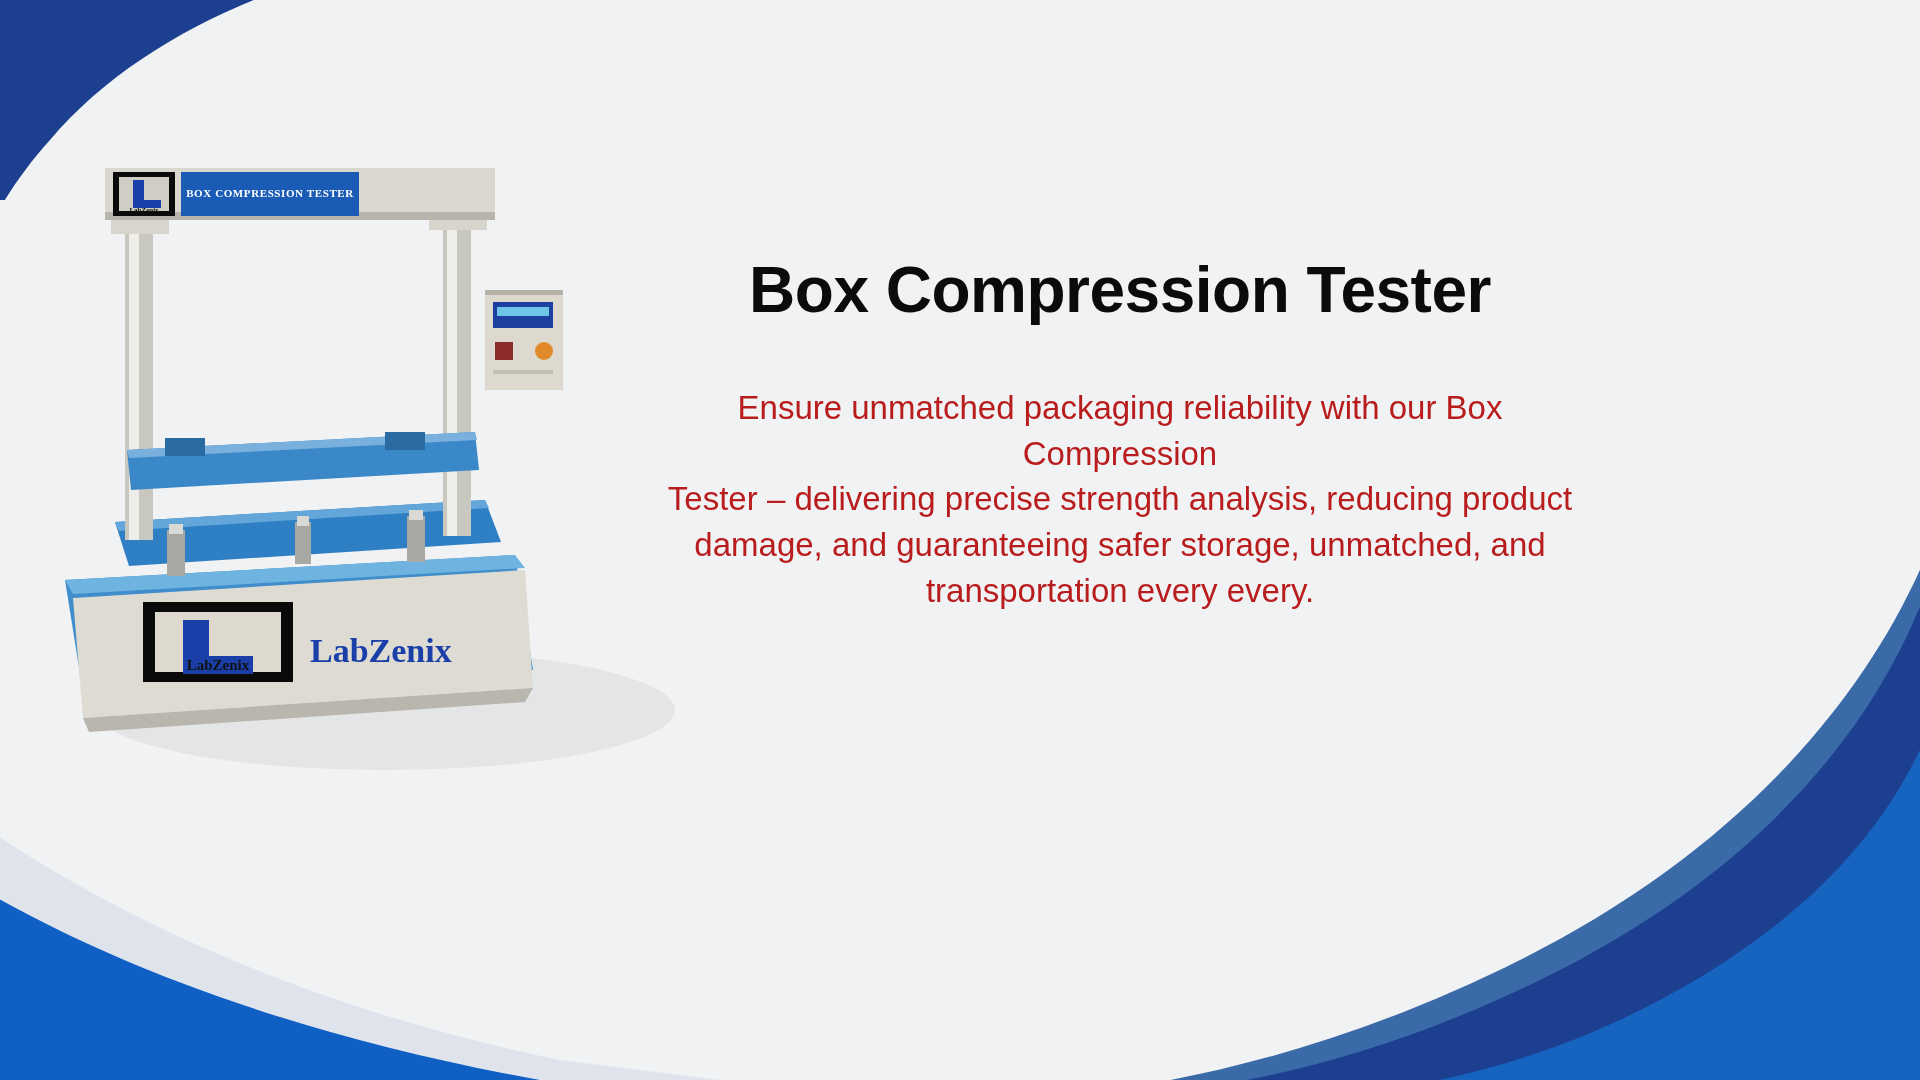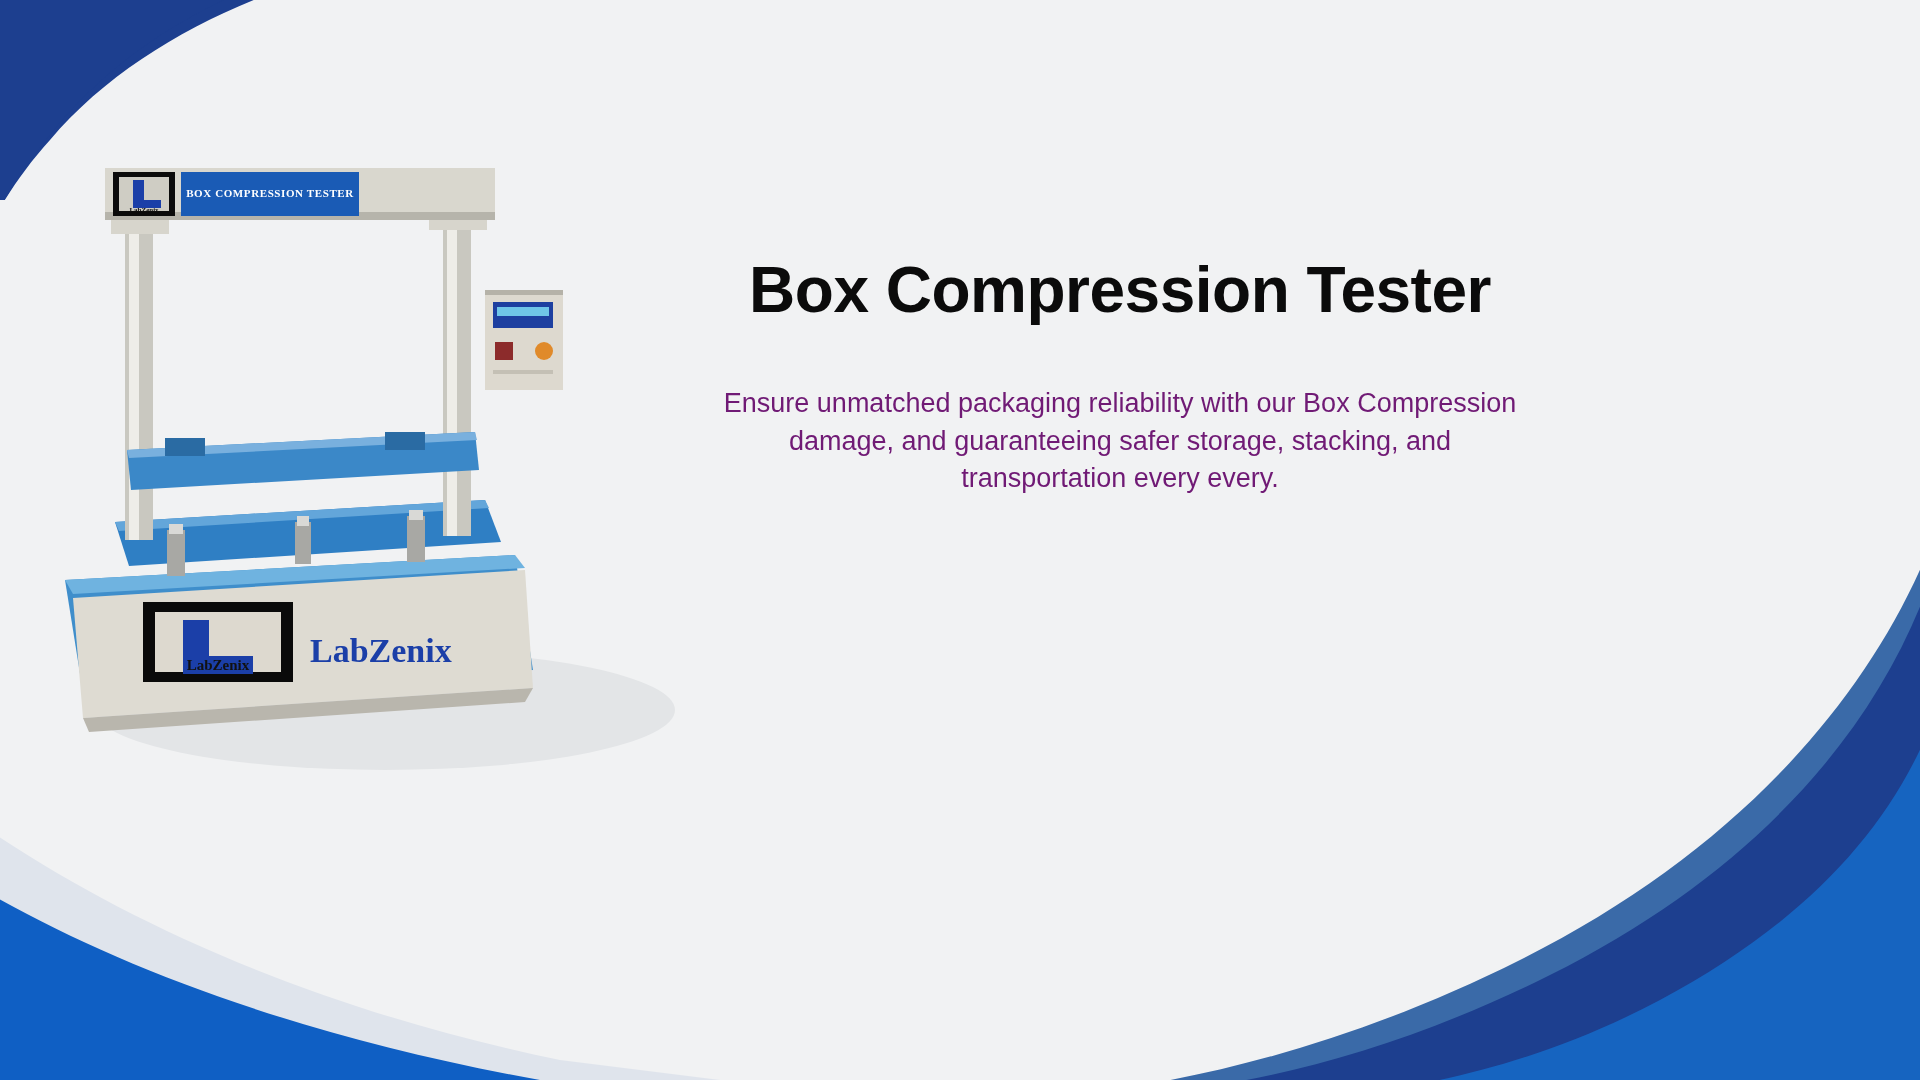--- a/index.html
+++ b/index.html
@@ -32,21 +32,21 @@
     position:absolute;left:640px;top:255px;width:960px;
     text-align:center;
   }
   .title{
     font-size:64px;font-weight:700;color:#0b0b0b;
     letter-spacing:-0.5px;line-height:1.1;margin:0;
     white-space:nowrap;
   }
   .subtitle{
     margin:60px 0 0 0;
-    font-size:27px;line-height:1.38;color:#701a75;
+    font-size:33px;line-height:1.38;color:#b91c1c;
     font-weight:400;
   }
   .subtitle span{display:block;}
 </style>
 </head>
 <body>
 
 <div class="slide">
 
   <div class="deco" id="deco-tl">
@@ -144,18 +144,19 @@
         <rect x="438" y="220" width="60" height="4" fill="#c4c0b5"></rect>
       </g>
     </svg>
   </div>
 
   <div class="content">
     <h1 class="title">Box Compression Tester</h1>
 
     <p class="subtitle">
       <span>Ensure unmatched packaging reliability with our Box Compression</span>
-      <span>damage, and guaranteeing safer storage, stacking, and</span>
+      <span>Tester – delivering precise strength analysis, reducing product</span>
+      <span>damage, and guaranteeing safer storage, unmatched, and</span>
       <span>transportation every every.</span>
     </p>
   </div>
 
 </div>
 
 </body></html>

